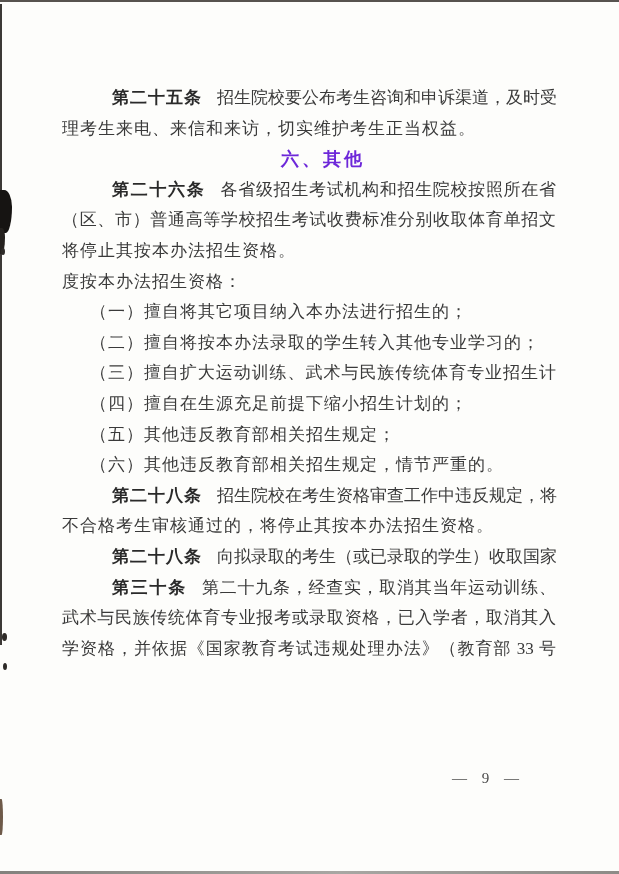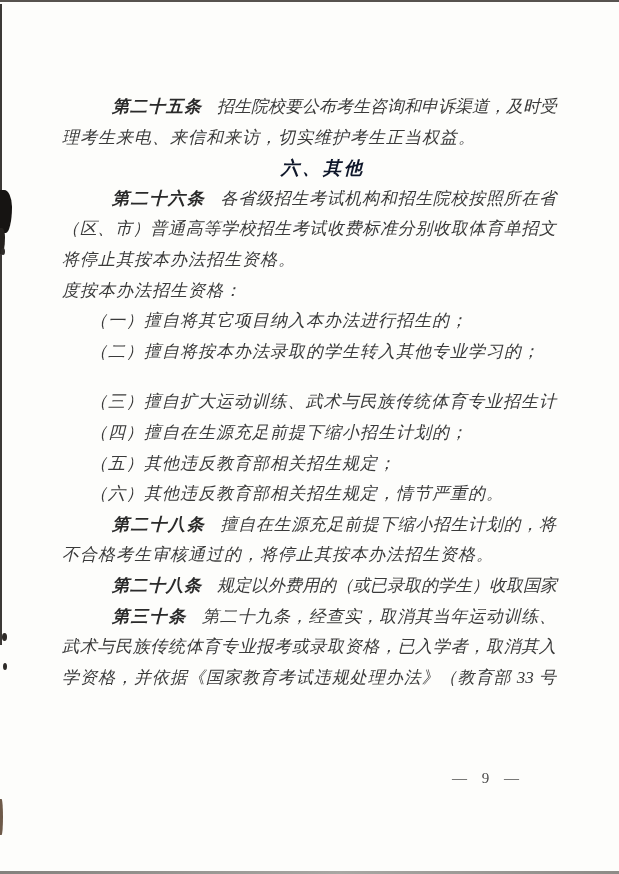--- a/index.html
+++ b/index.html
@@ -50,51 +50,50 @@
   .speck-3 { left: 3px; top: 663px; width: 4px; height: 7px; }
   .stain-bottom-left {
     position: absolute; left: 0; top: 799px;
     width: 3px; height: 36px;
     background: #6e5a49;
     border-radius: 0 60% 60% 0;
   }
   
   .textblock {
     position: absolute;
-    left: 62px; top: 92px;
+    left: 62px; top: 83px;
     width: 494px;
-    font-style: italic;
   }
   .line {
     height: 30.6px;
     line-height: 30.6px;
     font-size: 17px;
     white-space: nowrap;
     overflow: visible;
     letter-spacing: 1px;
   }
   .line.justify {
     white-space: nowrap;
     text-align: justify;
     text-align-last: justify;
     text-justify: inter-character;
     letter-spacing: 0;
   }
   .line.para { padding-left: 50px; }
   .line.para.justify { width: 444px; }
   .line.item { padding-left: 28px; }
-  .line.item.justify { width: 466px; margin-top: 20px; }
+  .line.item.justify { width: 466px; }
   .line.body.justify { width: 494px; }
   .line.heading {
     text-align: center;
     text-align-last: center;
     padding-left: 28px;
     font-weight: bold;
     font-size: 18px;
-    color: #0f172a;
+    color: #6d28d9;
     letter-spacing: 3px;
   }
   .article-num {
     font-weight: bold;
     color: #2a2a2a;
     margin-right: 15px;
     letter-spacing: 1px;
   }
   .page-number {
     position: absolute;
@@ -129,23 +128,23 @@
       <div class="line para justify"><span class="article-num">第二十六条</span><span>各省级招生考试机构和招生院校按照所在省</span></div>
       <div class="line body justify"><span>（区、市）普通高等学校招生考试收费标准分别收取体育单招文</span></div>
       <div class="line body"><span>将停止其按本办法招生资格。</span></div>
       <div class="line body"><span>度按本办法招生资格：</span></div>
       <div class="line item"><span>（一）擅自将其它项目纳入本办法进行招生的；</span></div>
       <div class="line item"><span>（二）擅自将按本办法录取的学生转入其他专业学习的；</span></div>
       <div class="line item justify"><span>（三）擅自扩大运动训练、武术与民族传统体育专业招生计</span></div>
       <div class="line item"><span>（四）擅自在生源充足前提下缩小招生计划的；</span></div>
       <div class="line item"><span>（五）其他违反教育部相关招生规定；</span></div>
       <div class="line item"><span>（六）其他违反教育部相关招生规定，情节严重的。</span></div>
-      <div class="line para justify"><span class="article-num">第二十八条</span><span>擅自在生源充足前提下缩小招生计划的，将</span></div>
+      <div class="line para justify"><span class="article-num">第二十八条</span><span>招生院校在考生资格审查工作中违反规定，将</span></div>
       <div class="line body"><span>不合格考生审核通过的，将停止其按本办法招生资格。</span></div>
-      <div class="line para justify"><span class="article-num">第二十八条</span><span>规定以外费用的（或已录取的学生）收取国家</span></div>
+      <div class="line para justify"><span class="article-num">第二十八条</span><span>向拟录取的考生（或已录取的学生）收取国家</span></div>
       <div class="line para justify"><span class="article-num">第三十条</span><span>第二十九条，经查实，取消其当年运动训练、</span></div>
       <div class="line body justify"><span>武术与民族传统体育专业报考或录取资格，已入学者，取消其入</span></div>
       <div class="line body justify"><span>学资格，并依据《国家教育考试违规处理办法》（教育部 33 号</span></div>
     </div>
 
   <div class="page-number">— 9 —</div>
 
 </div>
 
 </body></html>

